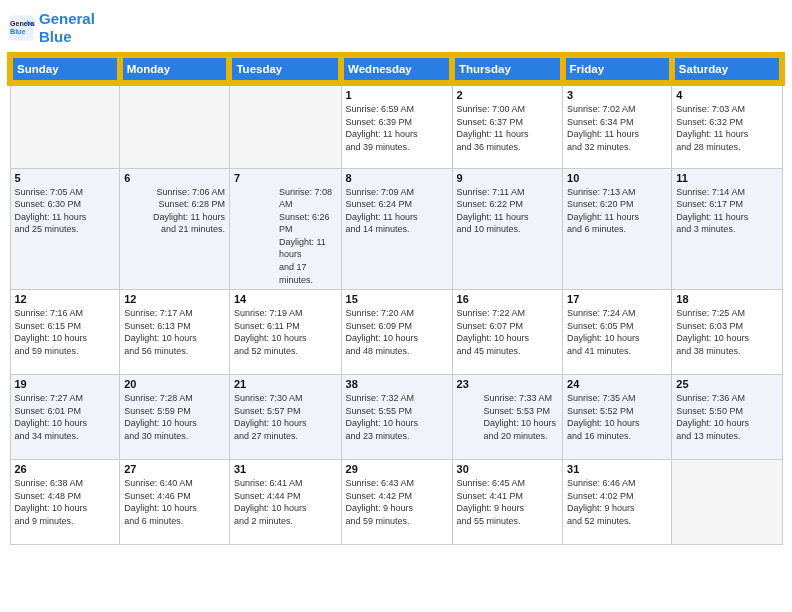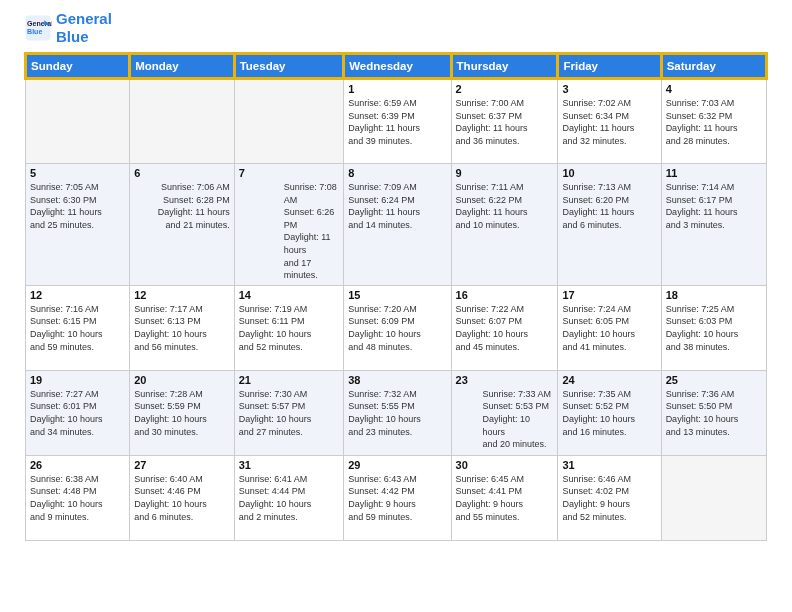--- a/index.html
+++ b/index.html
@@ -6,21 +6,21 @@
     body {
       font-family: Arial, sans-serif;
       background: #fff;
       width: 792px;
       height: 612px;
       overflow: hidden;
     }
     .container {
       width: 792px;
       height: 432px;
-      padding: 10px 24px;
+      padding: 10px 7px;
       background: #fff;
     }
     .header {
       display: flex;
       justify-content: space-between;
       align-items: flex-start;
       margin-bottom: 6px;
     }
     .logo {
       display: flex;
@@ -58,21 +58,21 @@
       border-collapse: collapse;
       border: 1px solid #ccc;
     }
     .calendar th {
       background: #2a7de1;
       color: #fff;
       font-size: 11.5px;
       font-weight: bold;
       padding: 5px 4px;
       text-align: left;
-      border: 3px solid #eab308;
+      border: 6px solid #eab308;
     }
     .calendar td {
       vertical-align: top;
       border: 1px solid #ccc;
       padding: 3px 4px;
       width: 113px;
       height: 85px;
       font-size: 9.5px;
       color: #222;
       background: #fff;

